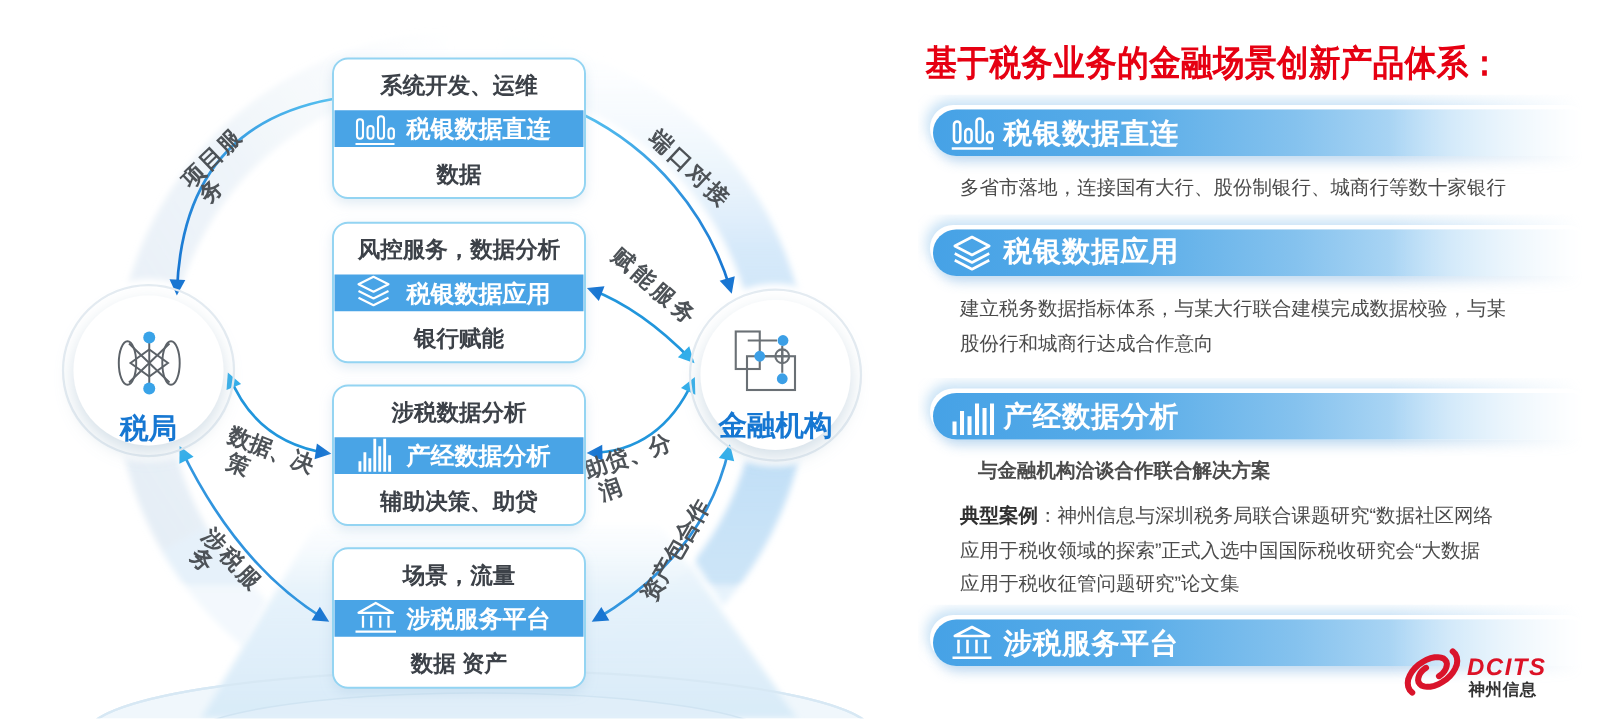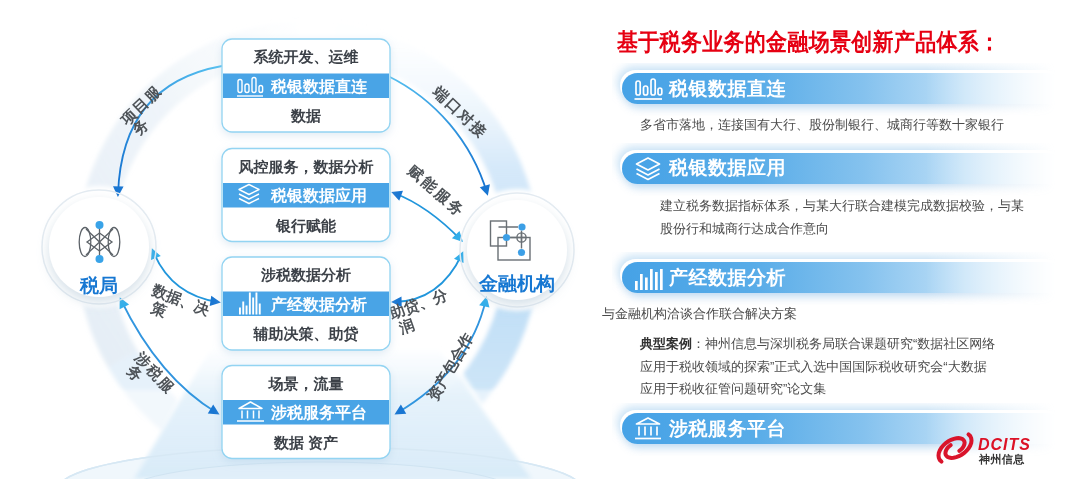--- a/index.html
+++ b/index.html
@@ -12,22 +12,22 @@
         -webkit-mask:linear-gradient(90deg,#000 0%,#000 68%,rgba(0,0,0,0) 96%);
         mask:linear-gradient(90deg,#000 0%,#000 68%,rgba(0,0,0,0) 96%);}
   .pill{position:relative;left:10px;top:10px;width:440px;height:31px;border-radius:17px;
         background:linear-gradient(90deg,#46a2e6 0%,#58ace8 30%,#85c2ee 55%,#bedff7 78%,#e2f1fb 100%);
         box-shadow:-2px -3px 0 0 #ffffff, -4px -6px 8px 1px rgba(170,210,240,0.6), 2px 4px 8px 0 rgba(120,175,225,0.45);
         display:flex;align-items:center;}
   .pill .ptxt{font-size:19px;font-weight:bold;color:#ffffff;margin-left:47px;letter-spacing:0.5px;}
   .pill svg{position:absolute;left:11px;top:3px;}
   .body{font-size:13px;color:#4b4b4b;line-height:23px;}
   .b1{left:640px;top:113px;}
-  .b2{left:640px;top:194px;margin-left:20px;}
-  .b3{left:602px;top:302px;}
+  .b2{left:640px;top:194px;}
+  .b3{left:652px;top:302px;font-weight:bold;}
   .b4{left:640px;top:333px;line-height:22.5px;}
   .b4 b{color:#303030;text-align:center;}
 </style>
 </head>
 <body>
 <div id="stage">
 
   <svg class="abs" style="left:0;top:0" width="610" height="479" viewBox="0 0 610 479">
     <defs>
       <linearGradient id="ringL" x1="0" y1="1" x2="1" y2="0">

